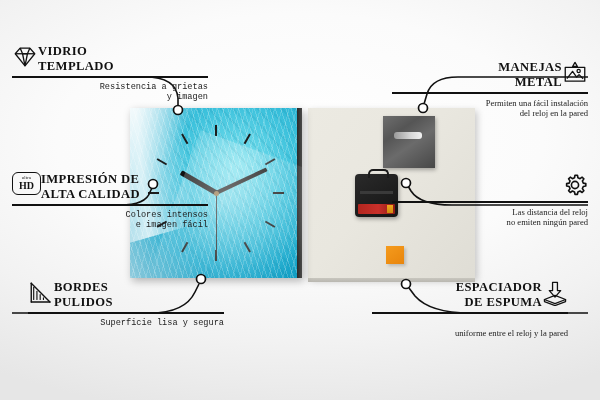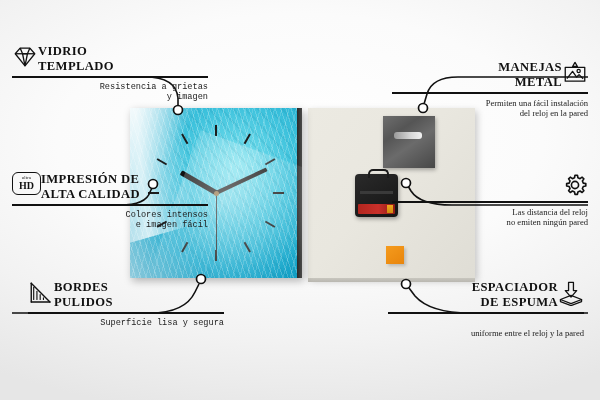--- a/index.html
+++ b/index.html
@@ -211,21 +211,21 @@
   }
   .ico-hd .u { font-size: 4.6px; letter-spacing: 0.2px; color:#111; }
   .ico-hd .h { font-size: 10px; font-weight: bold; color:#111; margin-top: 0.5px; }
 
   
   #f-vidrio   { left: 12px;  top: 44px; }
   #f-impresion{ left: 12px;  top: 172px; }
   #f-bordes   { left: 28px;  top: 280px; }
   #f-manejas  { left: 392px; top: 60px; }
   #f-mecanismo{ left: 392px; top: 172px; }
-  #f-espaciador{left: 388px; top: 280px; }
+  #f-espaciador{left: 372px; top: 280px; }
 </style>
 </head>
 <body>
 
 <div id="stage">
 
   <div class="product">
 
     <div class="panel-back">
       <div class="metal-plate">

